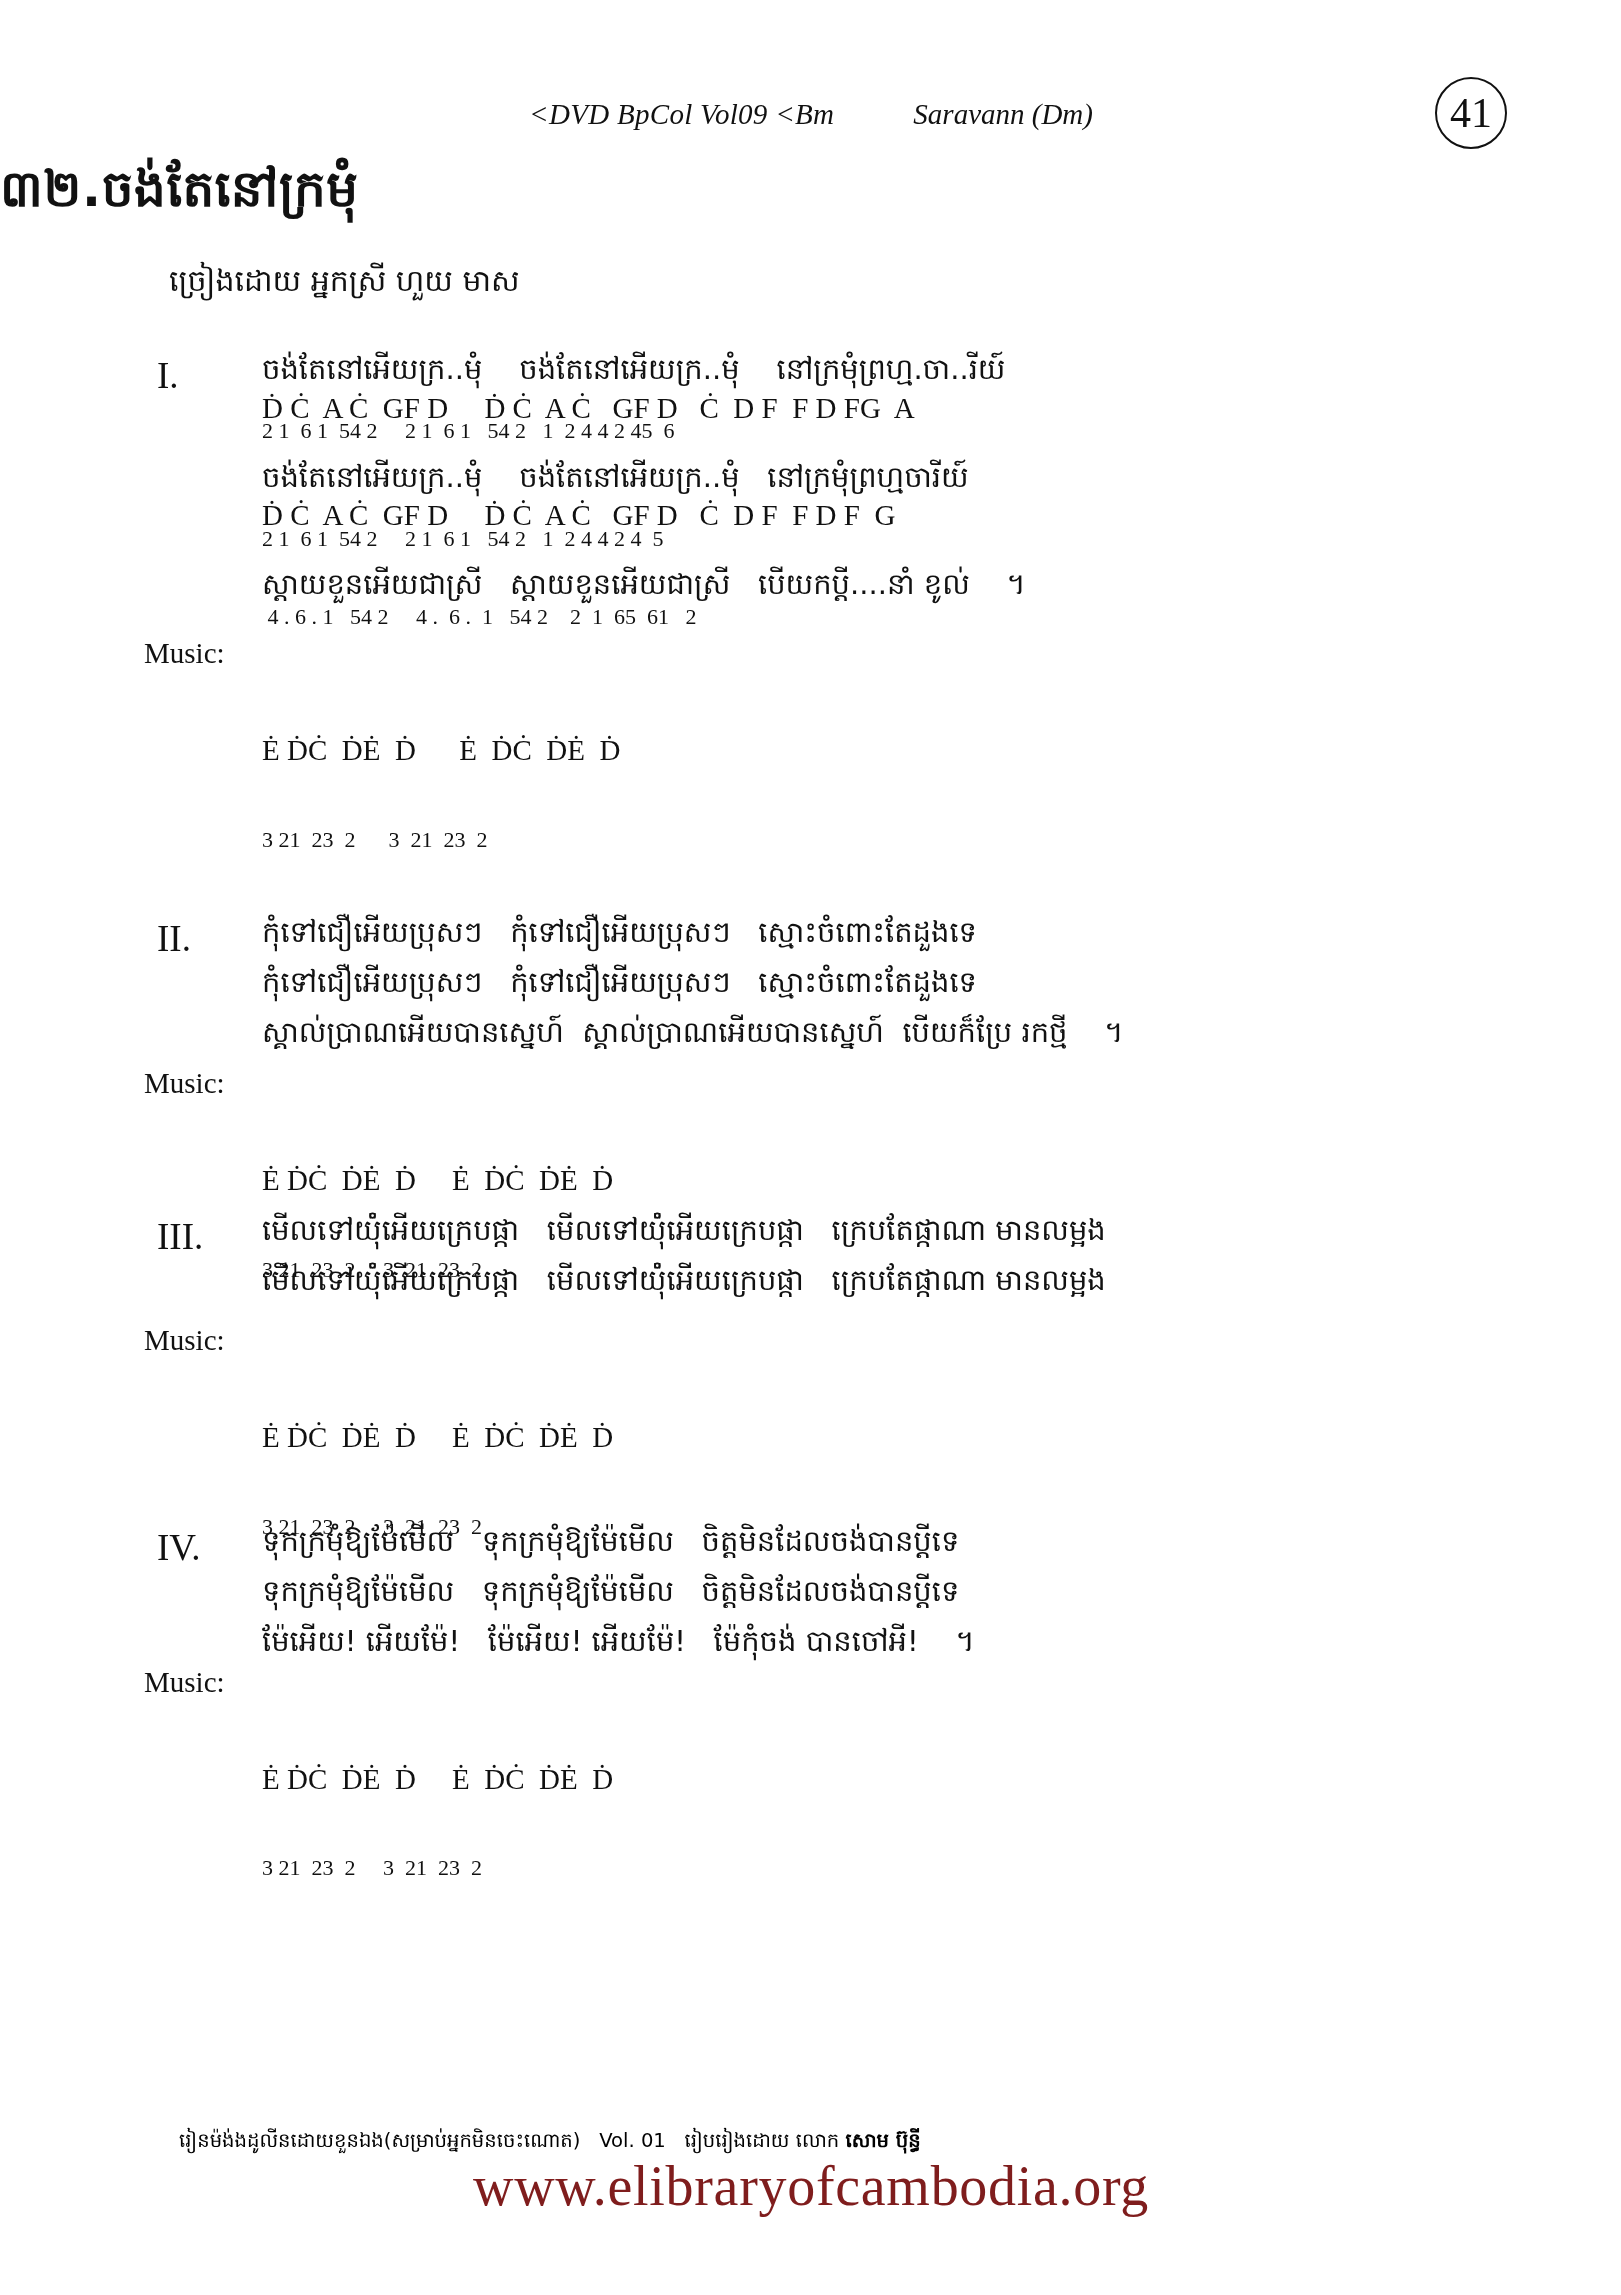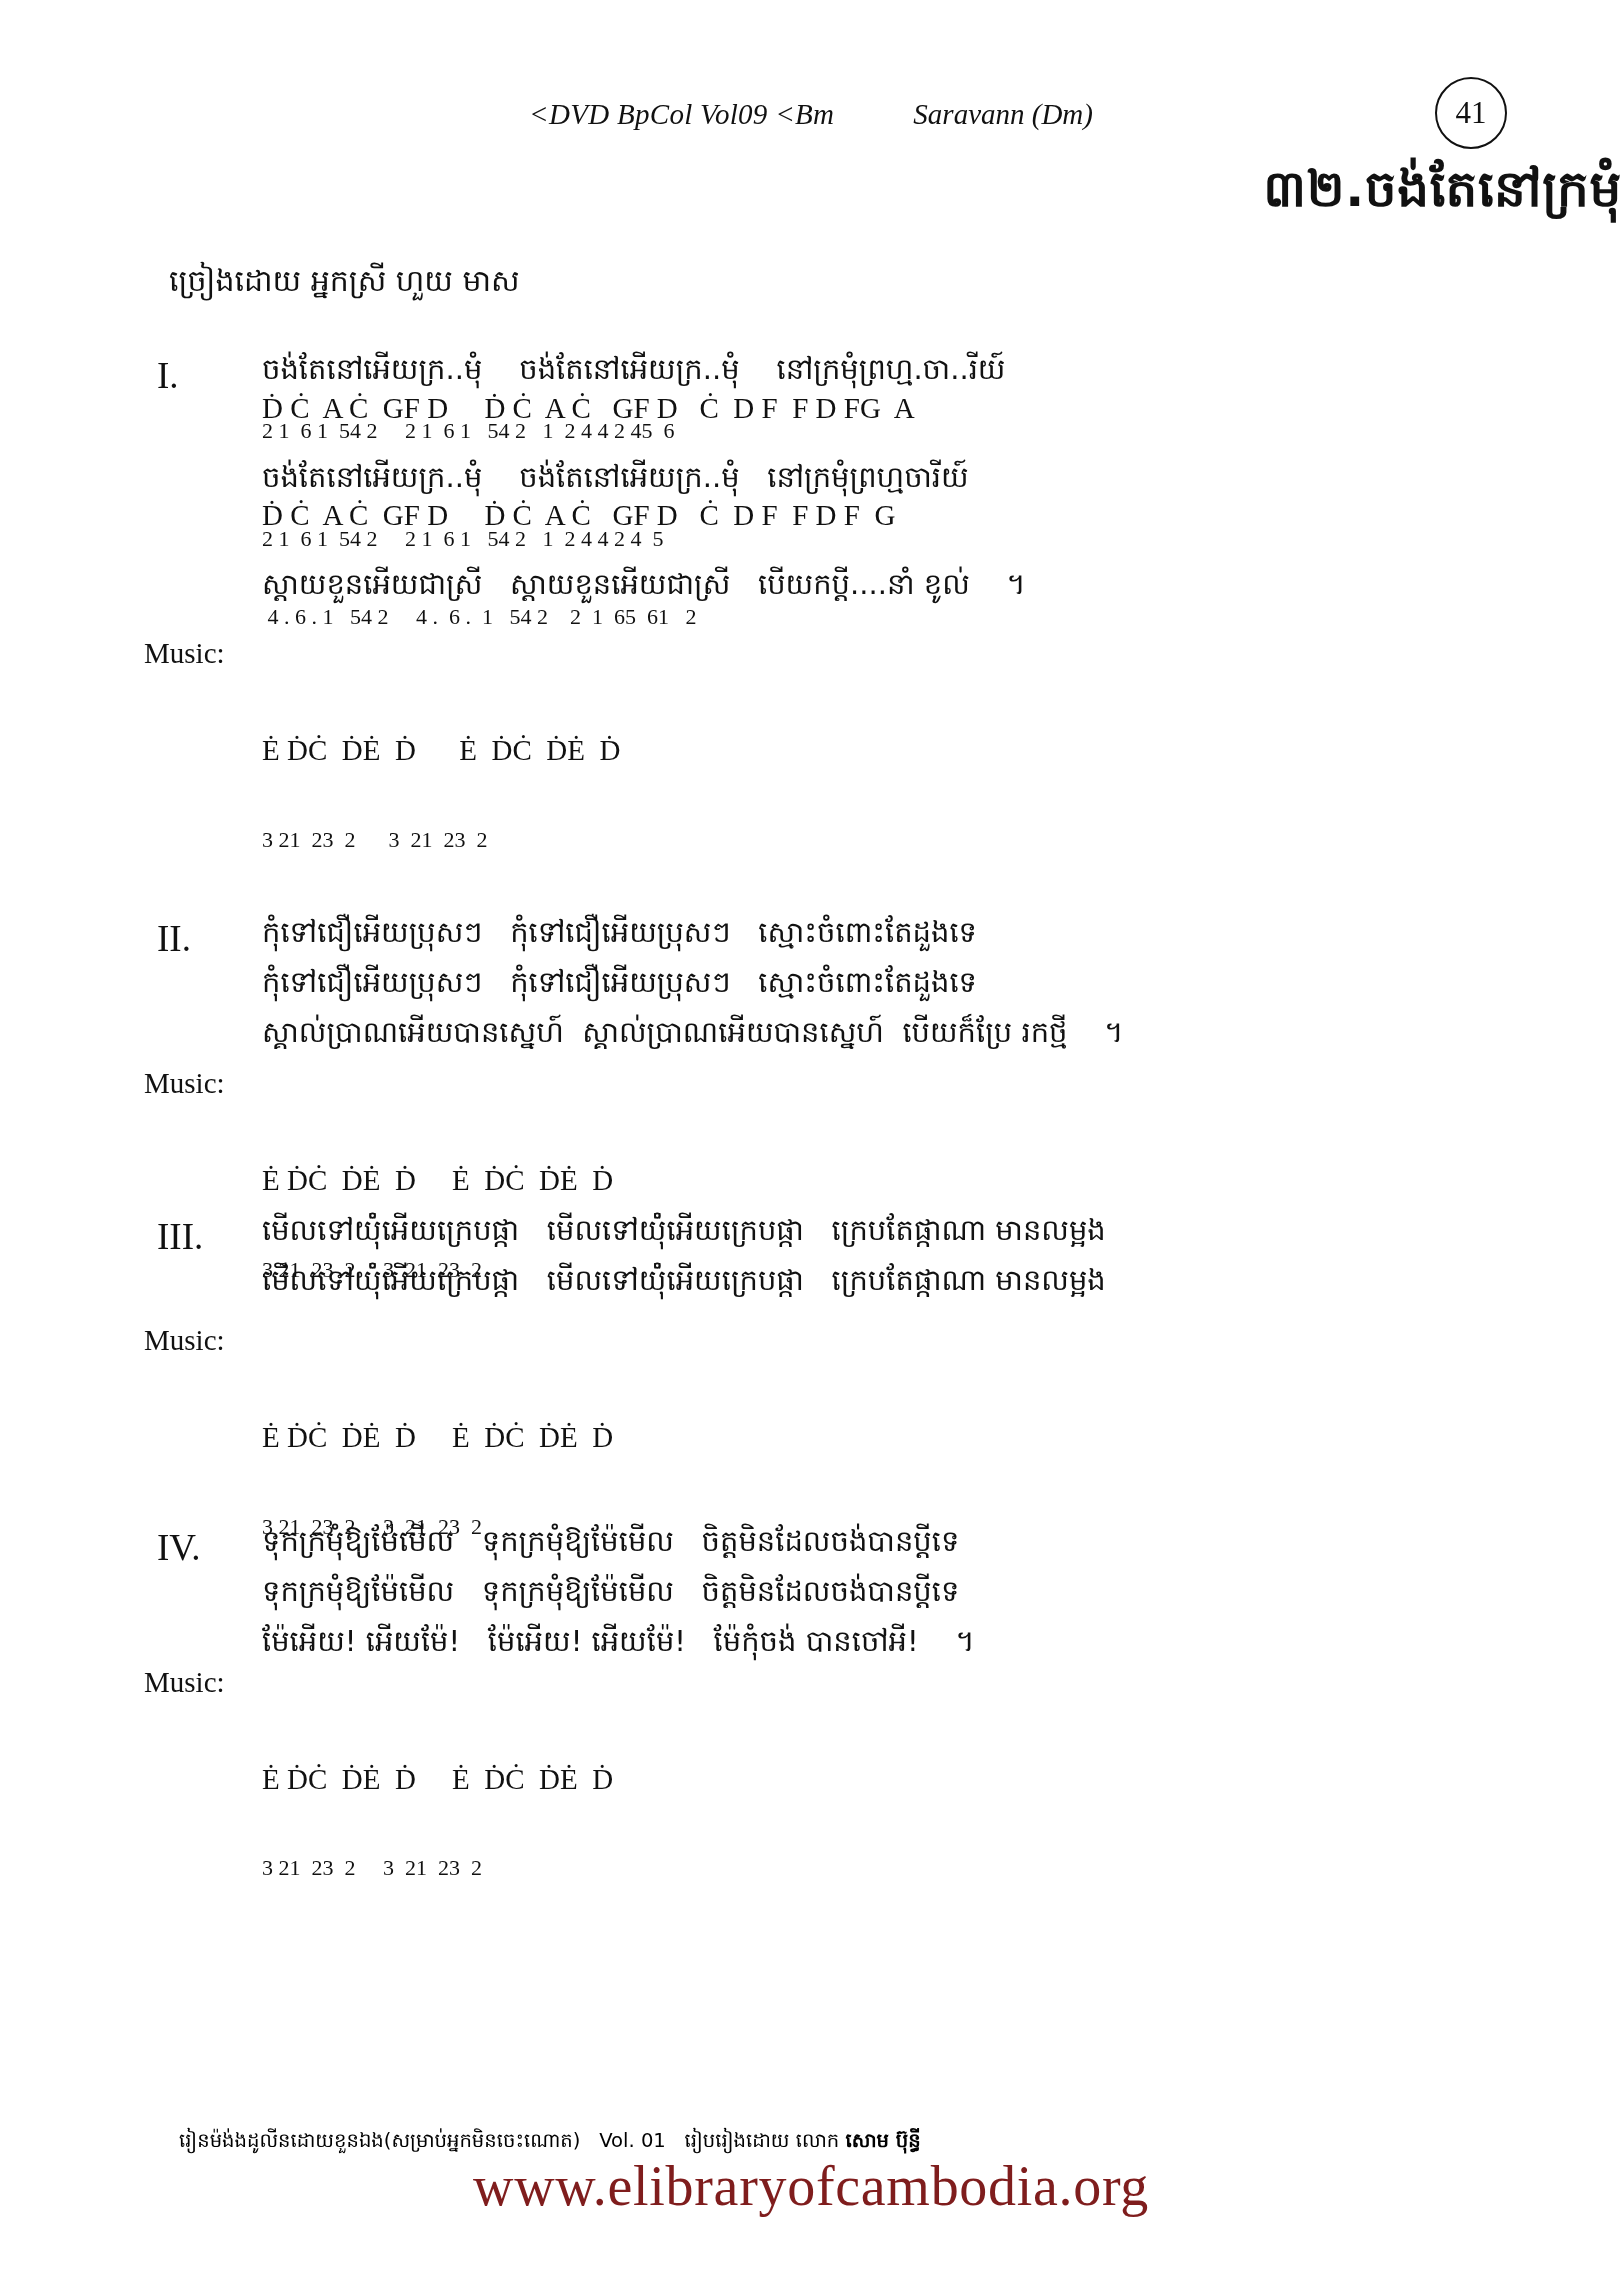--- a/index.html
+++ b/index.html
@@ -50,29 +50,29 @@
     top: 77px;
     left: 1435px;
     width: 68px;
     height: 68px;
     border: 2.6px solid #111;
     border-radius: 50%;
     display: flex;
     align-items: center;
     justify-content: center;
     font-family: "Liberation Serif", serif;
-    font-size: 31px;
+    font-size: 42px;
   }
 
   .song-title {
     position: absolute;
     top: 157px;
     left: 0;
     width: 1622px;
-    text-align: right;
+    text-align: left;
     font-family: "DejaVu Sans", sans-serif;
     font-weight: bold;
     font-size: 50px;
     letter-spacing: 0.7px;
   }
 
   .byline {
     position: absolute;
     top: 262px;
     left: 169px;

